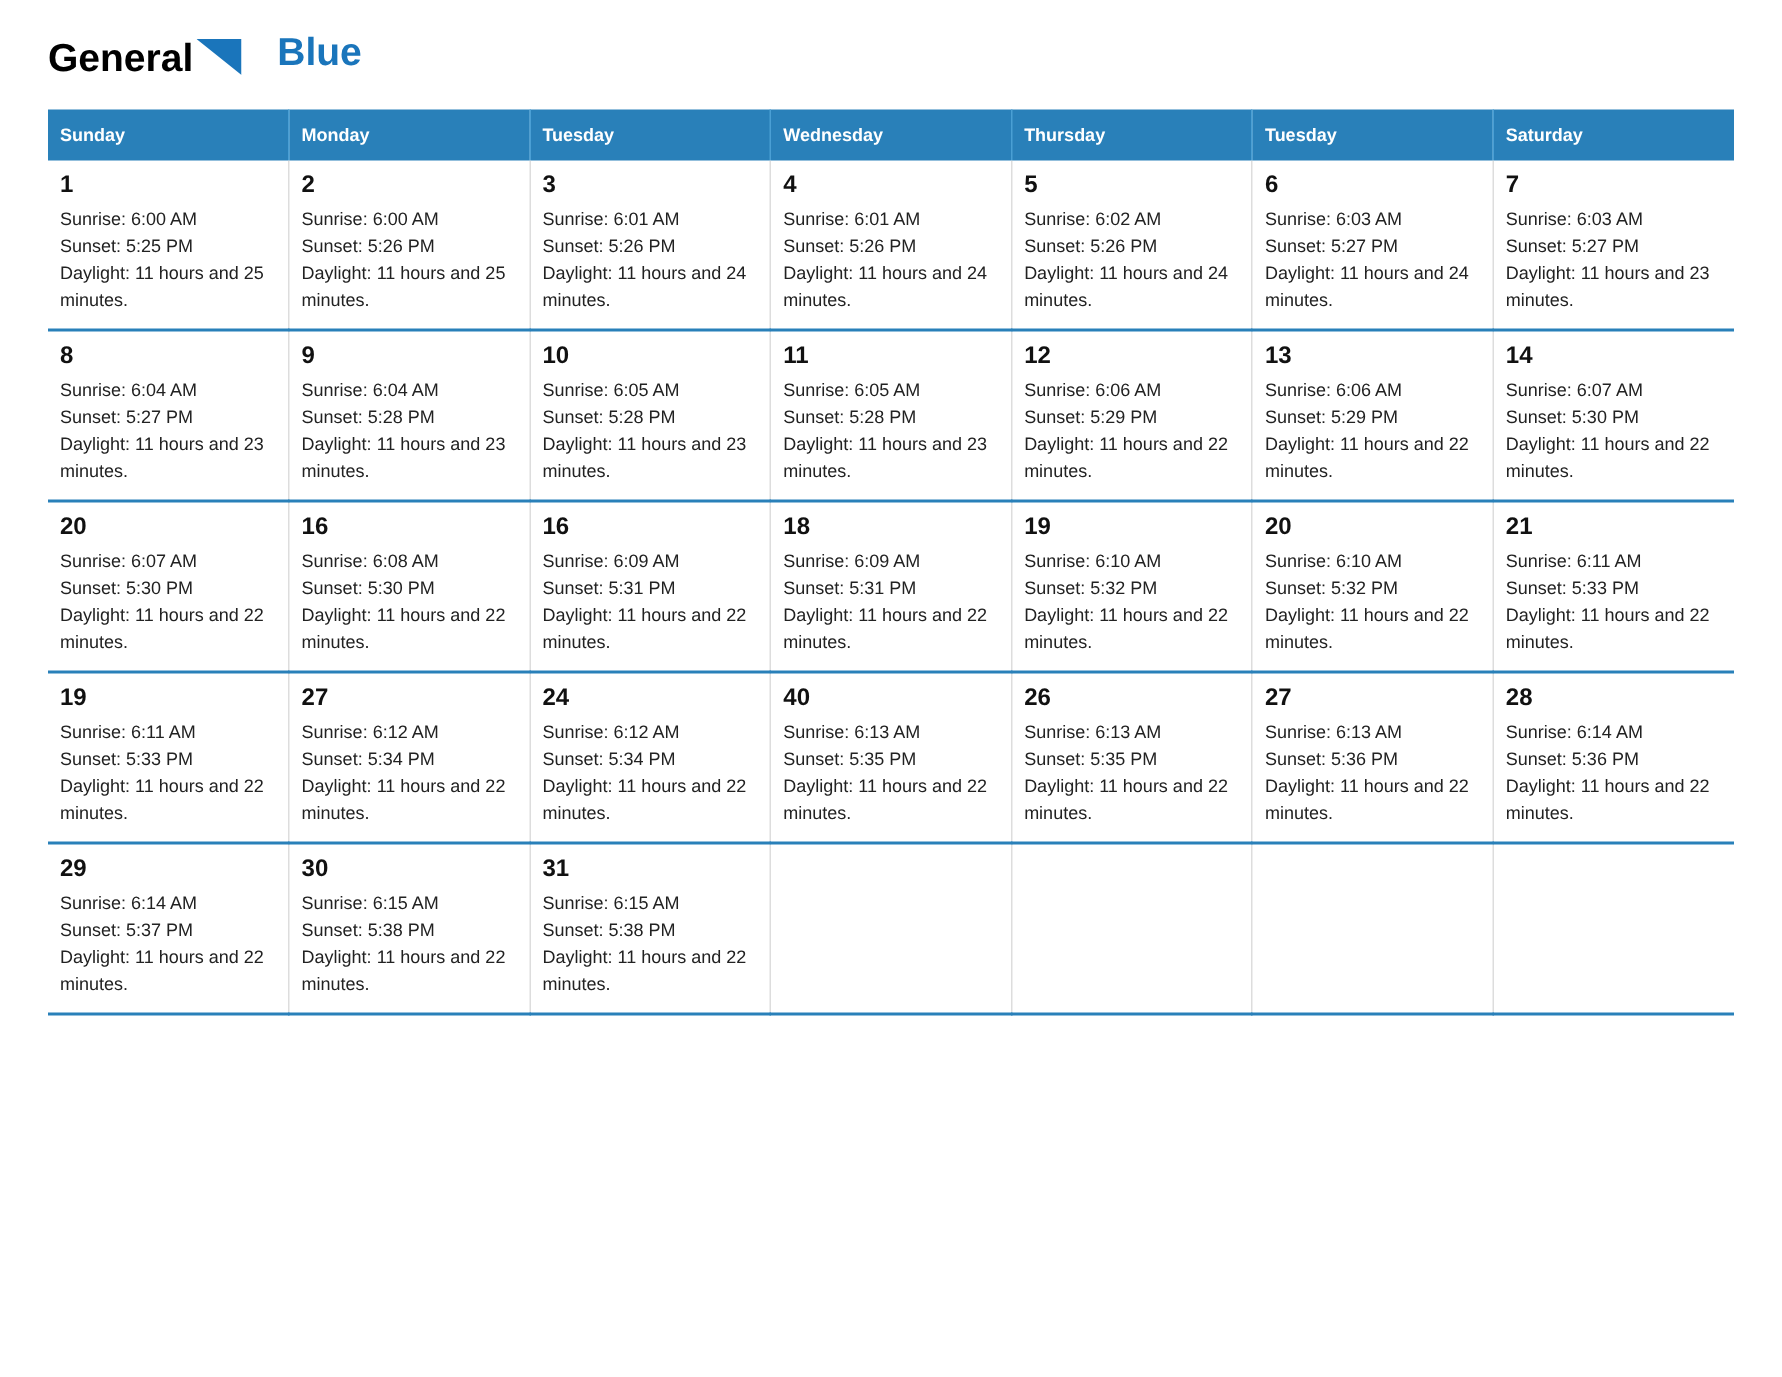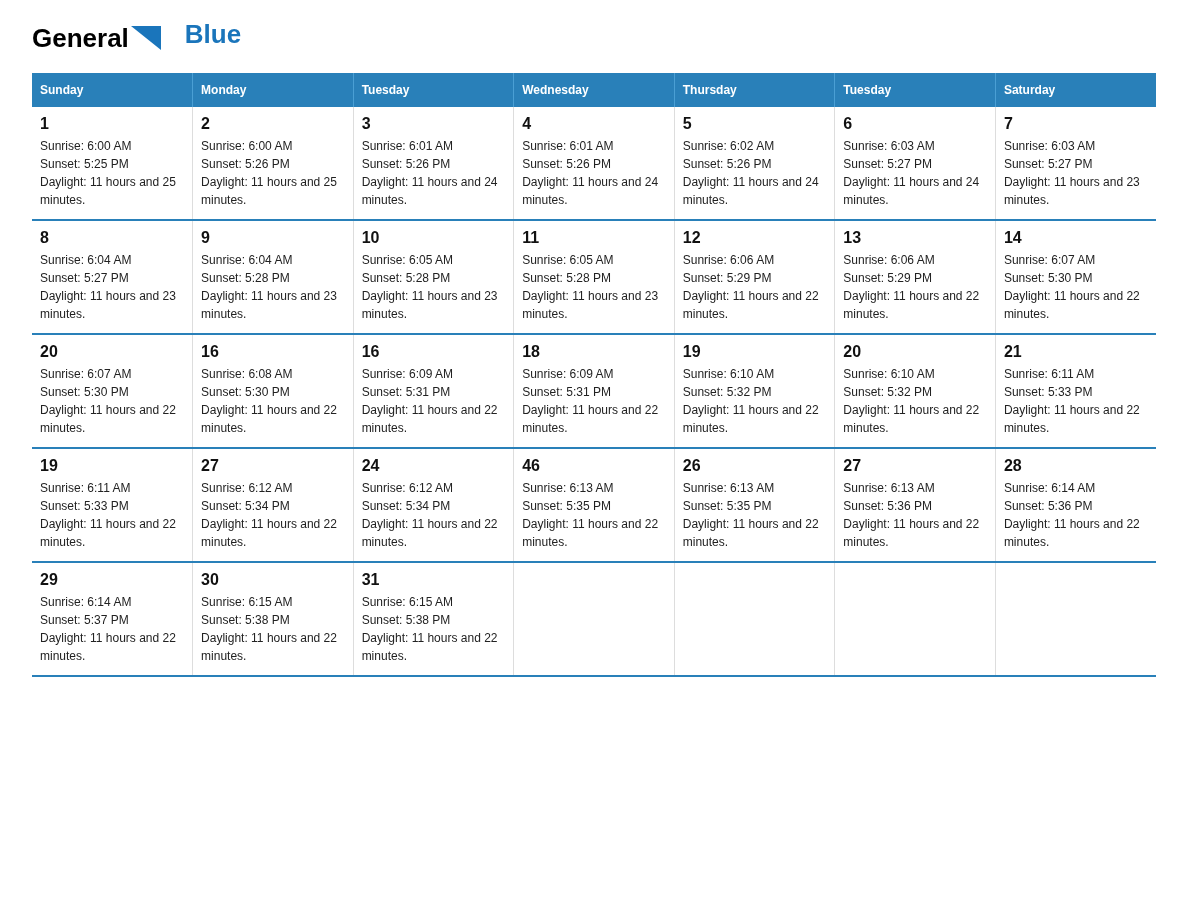--- a/index.html
+++ b/index.html
@@ -205,21 +205,21 @@
         </td>
         <td>
           <span class="day-num">27</span>
           <span class="day-detail">Sunrise: 6:12 AM<br>Sunset: 5:34 PM<br>Daylight: 11 hours and 22 minutes.</span>
         </td>
         <td>
           <span class="day-num">24</span>
           <span class="day-detail">Sunrise: 6:12 AM<br>Sunset: 5:34 PM<br>Daylight: 11 hours and 22 minutes.</span>
         </td>
         <td>
-          <span class="day-num">46</span>
+          <span class="day-num">40</span>
           <span class="day-detail">Sunrise: 6:13 AM<br>Sunset: 5:35 PM<br>Daylight: 11 hours and 22 minutes.</span>
         </td>
         <td>
           <span class="day-num">26</span>
           <span class="day-detail">Sunrise: 6:13 AM<br>Sunset: 5:35 PM<br>Daylight: 11 hours and 22 minutes.</span>
         </td>
         <td>
           <span class="day-num">27</span>
           <span class="day-detail">Sunrise: 6:13 AM<br>Sunset: 5:36 PM<br>Daylight: 11 hours and 22 minutes.</span>
         </td>

